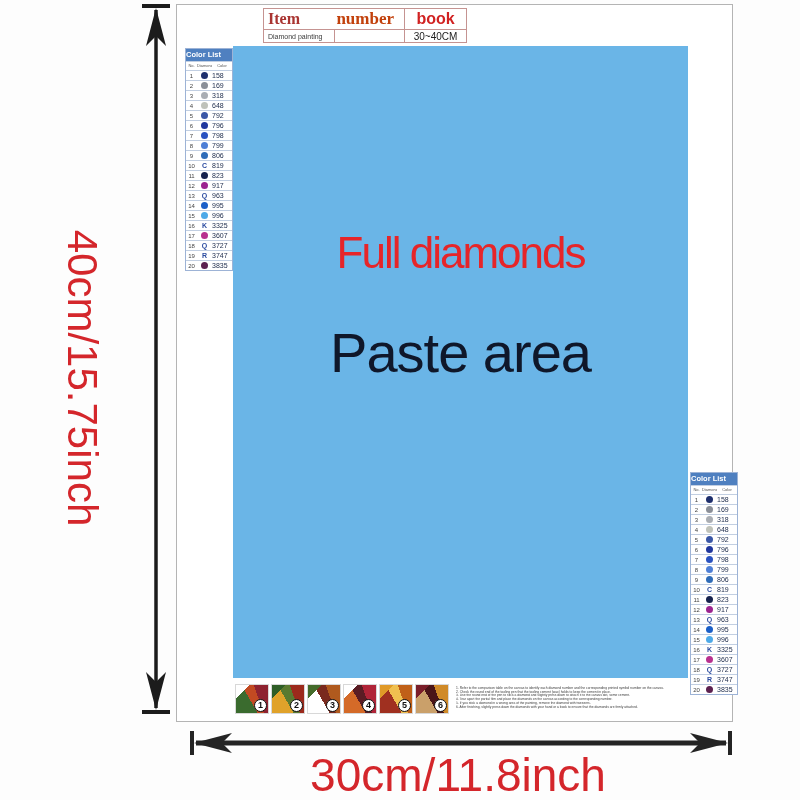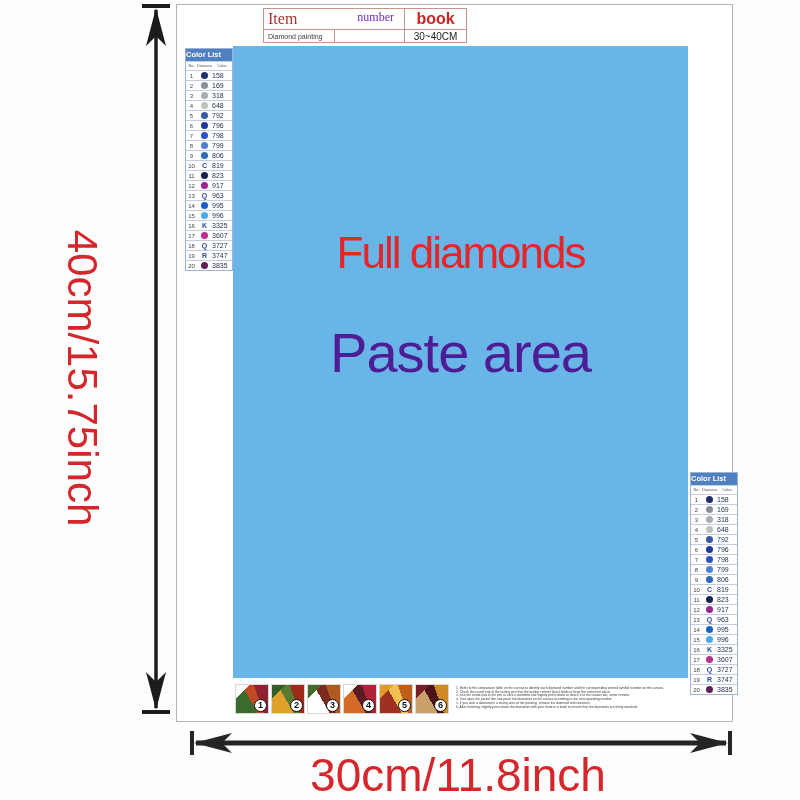--- a/index.html
+++ b/index.html
@@ -11,36 +11,36 @@
     position:absolute;left:176px;top:4px;width:557px;height:718px;
     background:#ffffff;border:1px solid #b4b4b4;box-sizing:border-box;
   }
   
   .spec-table{
     position:absolute;left:263px;top:8px;width:204px;border-collapse:collapse;
     background:#fff;table-layout:fixed;
   }
   .spec-table td{border:1px solid #c59391;padding:0 4px;box-sizing:border-box;}
   .spec-head-left{height:21px;}
-  .spec-head-flex{display:flex;justify-content:space-between;}
+  .spec-head-flex{display:flex;justify-content:space-between;align-items:center;font-weight:bold;}
   .spec-item{font-size:16px;color:#a93431;font-family:"Liberation Serif",serif;}
-  .spec-number{font-size:12px;color:#6d28d9;font-family:"Liberation Serif",serif;padding-right:6px;}
+  .spec-number{font-size:17px;color:#c2410c;font-family:"Liberation Serif",serif;padding-right:6px;}
   .spec-size{font-size:16px;font-weight:bold;color:#d12222;text-align:center;}
   .spec-row-item{font-size:7px;color:#3a3a3a;height:13px;}
   .spec-row-size{font-size:10px;color:#222;text-align:center;}
   
   .paste-area{
     position:absolute;left:233px;top:46px;width:455px;height:632px;
     background:#6ab5e7;text-align:center;
   }
   .paste-line1{
     margin-top:182px;font-size:44px;letter-spacing:-2px;color:#e62529;white-space:nowrap;
   }
   .paste-line2{
-    margin-top:42px;font-size:56px;letter-spacing:-1px;color:#4c1d95;white-space:nowrap;
+    margin-top:42px;font-size:56px;letter-spacing:-1px;color:#0f172a;white-space:nowrap;
   }
   
   .color-list{
     position:absolute;width:48px;background:#fff;border:1px solid #9db3d6;
     box-sizing:border-box;
   }
   .color-list.left{left:185px;top:48px;}
   .color-list.right{left:690px;top:472px;}
   .cl-title{
     background:#4f80c0;color:#fff;font-size:7.5px;font-weight:bold;

